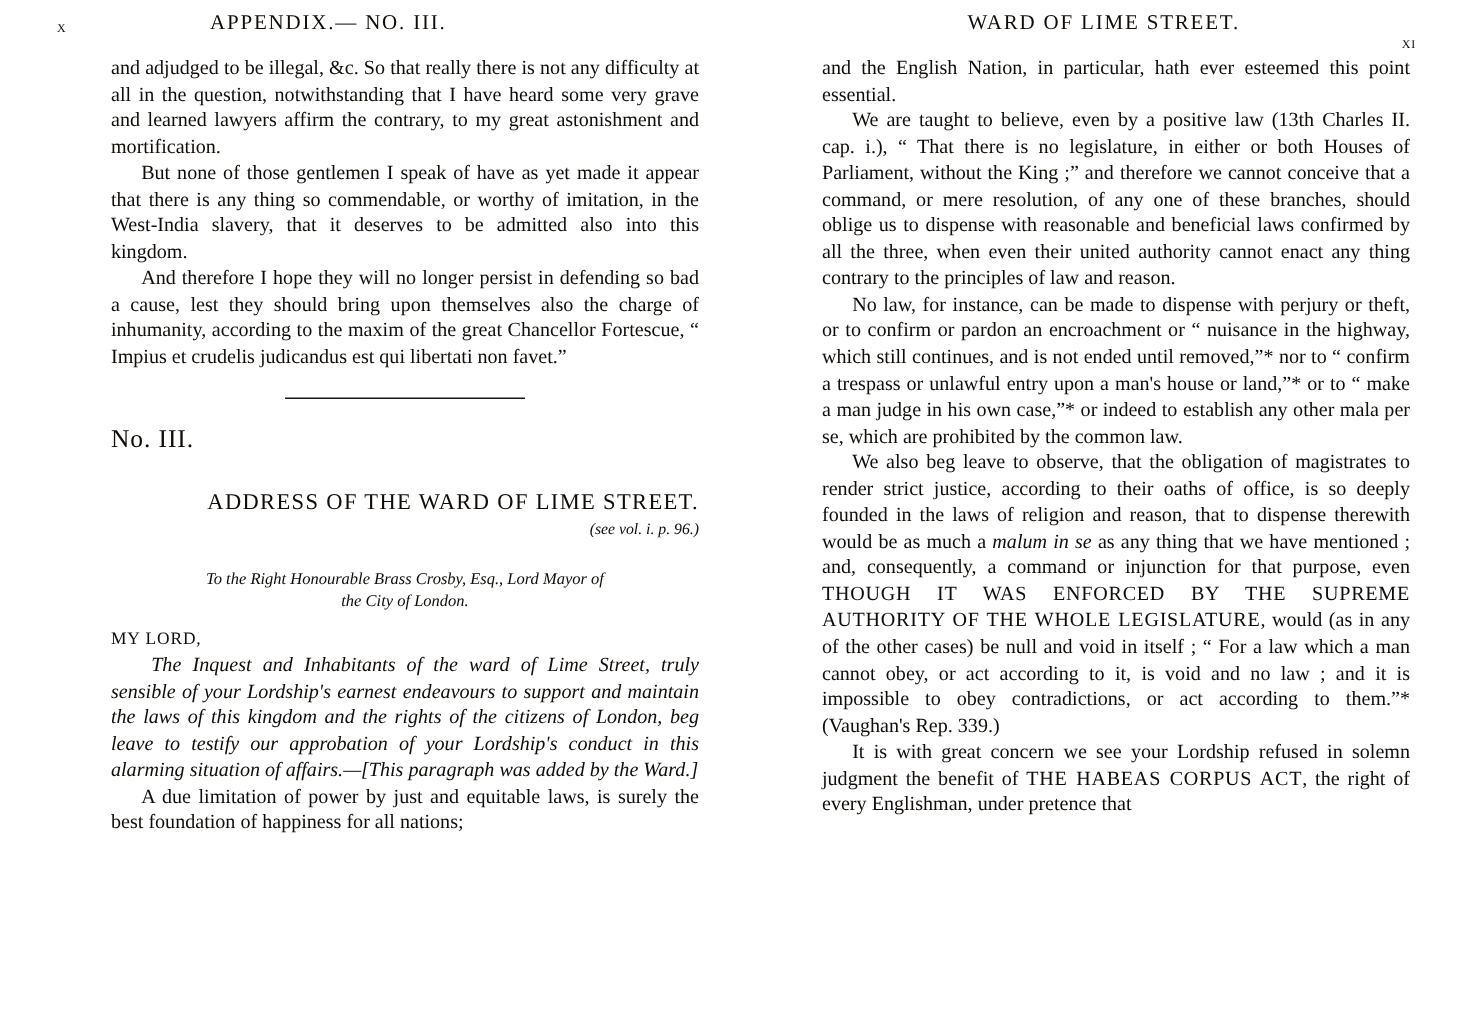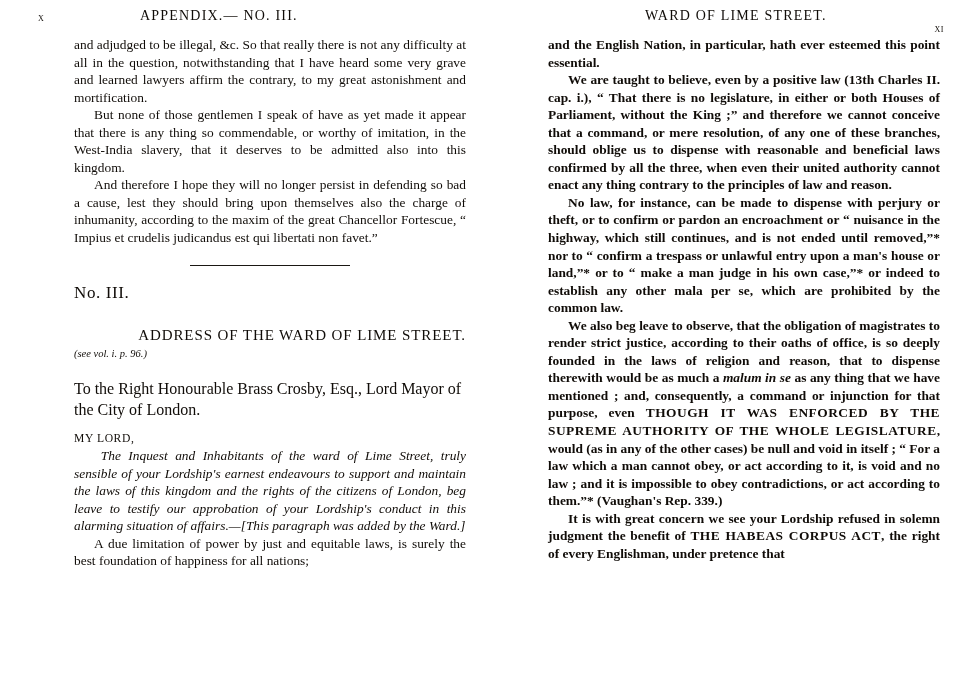--- a/index.html
+++ b/index.html
@@ -65,21 +65,21 @@
   
   .col {
     position: absolute;
     top: 36px;
     width: 392px;
     font-size: 13.4px;
     line-height: 1.31;
     text-align: justify;
   }
   .col-left { left: 48px; margin-left: 26px; }
-  .col-right { left: 548px; font-weight: bold; }
+  .col-right { left: 548px; }
 
   p {
     margin: 0 0 0px 0;
     text-indent: 1.5em;
     hyphens: manual;
   }
   p.noindent { text-indent: 0; }
 
   .rule {
     width: 160px;
@@ -94,27 +94,29 @@
     margin: 14px 0 22px 0;
   }
   .sec-title {
     text-align: right;
     font-size: 15px;
     font-variant: small-caps;
     letter-spacing: 0.9px;
     margin: 0 0 2px 0;
   }
   .sec-ref {
-    text-align: left;
+    text-align: right;
     font-size: 10.5px;
     font-style: italic;
     margin: 0 0 18px 0;
   }
   .addressee {
-    font-size: 16px;
+    text-align: center;
+    font-style: italic;
+    font-size: 11px;
     line-height: 1.3;
     margin: 0 0 10px 0;
   }
   .salutation {
     font-variant: small-caps;
     font-size: 11.6px;
     letter-spacing: 0.6px;
     margin: 0 0 1px 0;
     text-indent: 0;
   }

